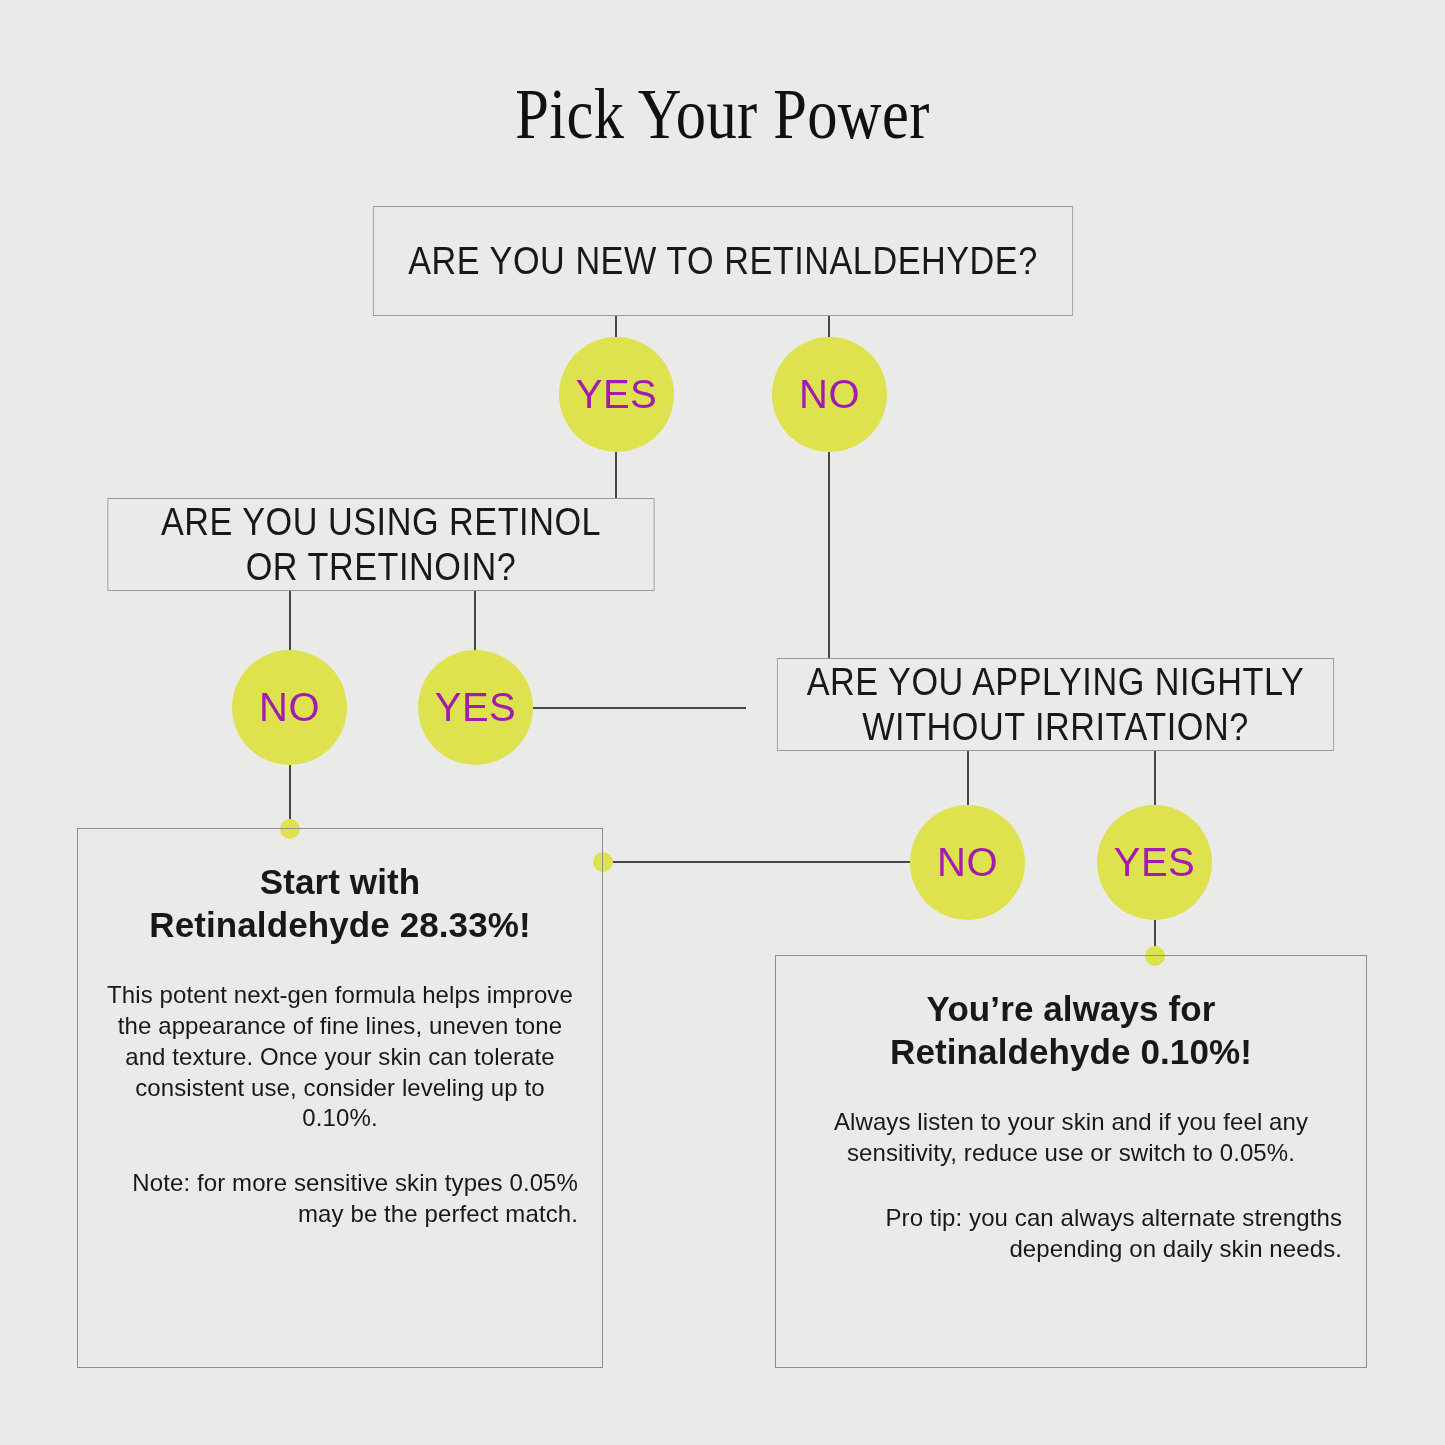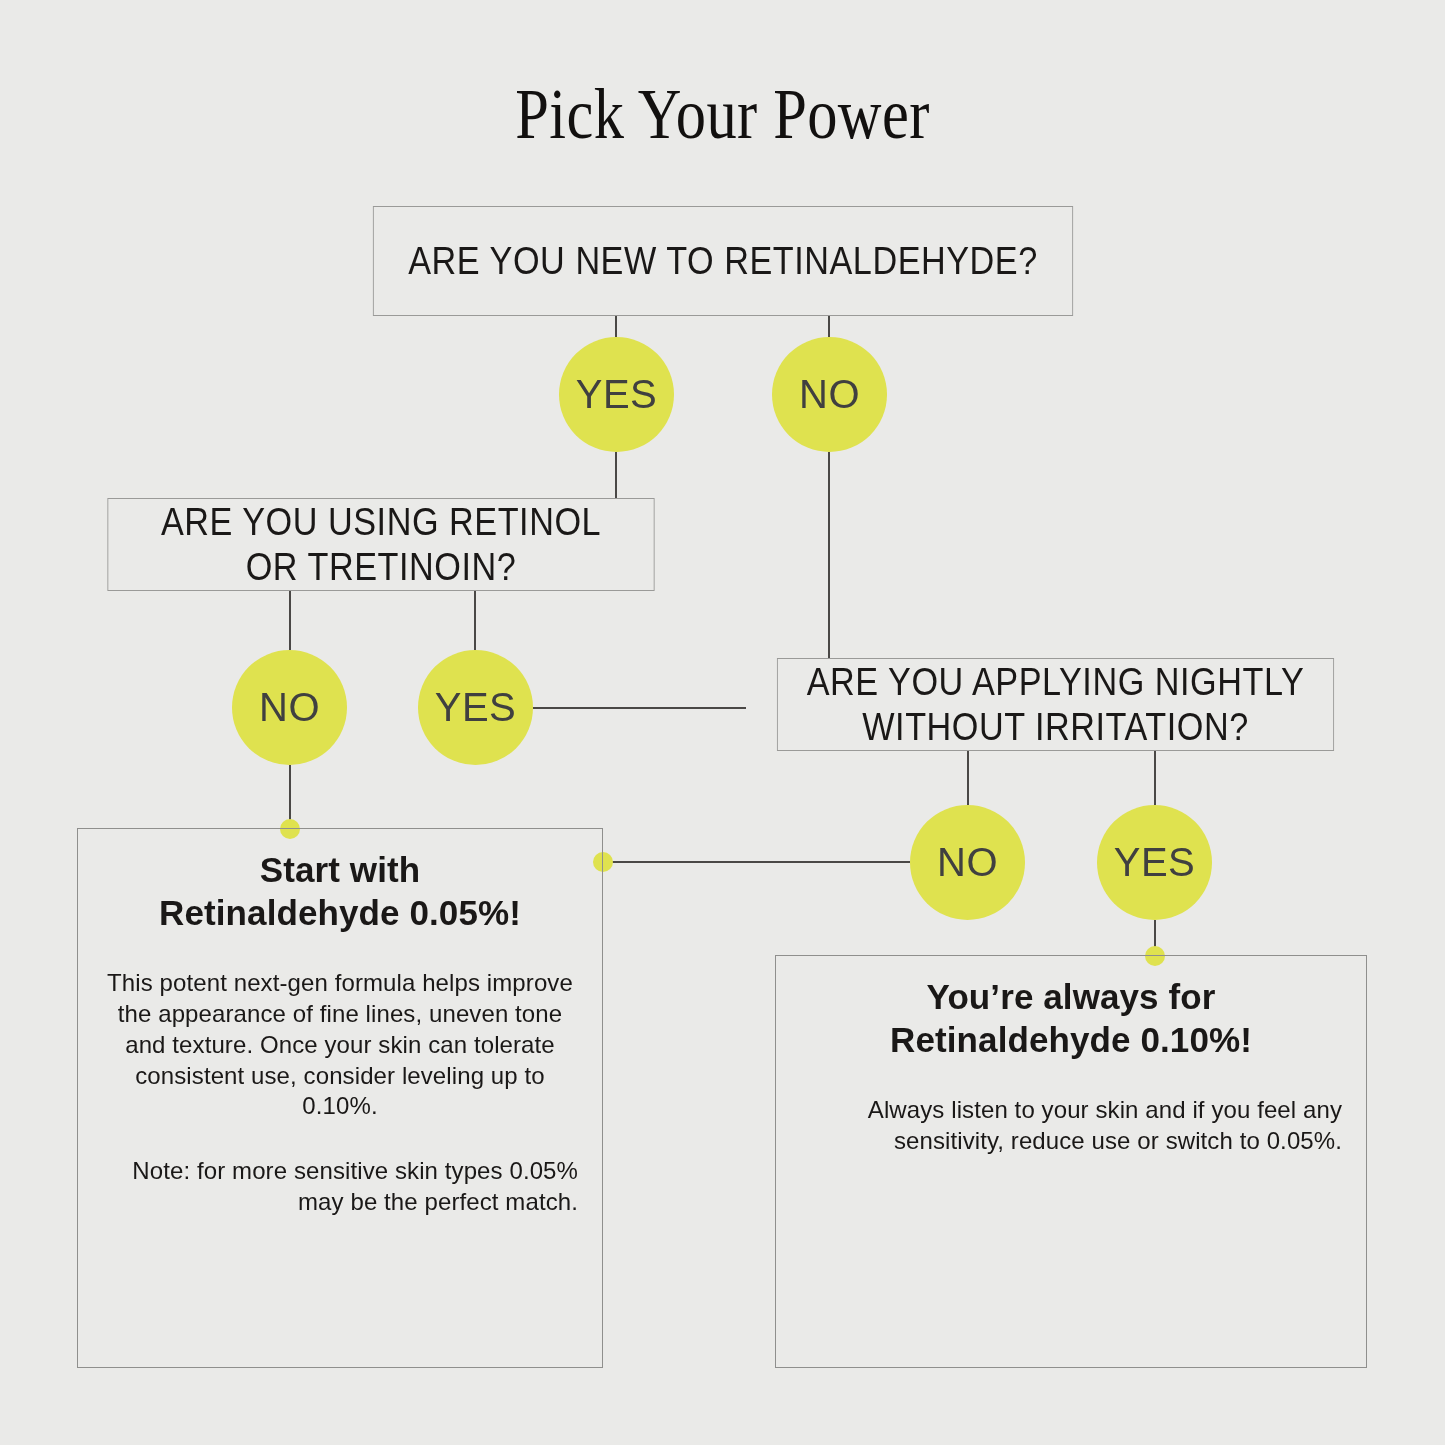--- a/index.html
+++ b/index.html
@@ -69,38 +69,38 @@
   #q-nightly { left: 746px; top: 658px; width: 619px; height: 93px; }
 
   
   .circle {
     position: absolute;
     border-radius: 50%;
     background: #dfe24f;
     display: flex;
     align-items: center;
     justify-content: center;
-    color: #404040;
+    color: #a21caf;
     font-size: 40px;
     letter-spacing: 0.5px;
     box-sizing: border-box;
   }
   #c-yes-top   { left: 559px; top: 337px; width: 115px; height: 115px; }
   #c-no-top    { left: 772px; top: 337px; width: 115px; height: 115px; }
   #c-no-left   { left: 232px; top: 650px; width: 115px; height: 115px; }
   #c-yes-left  { left: 418px; top: 650px; width: 115px; height: 115px; }
   #c-no-right  { left: 910px; top: 805px; width: 115px; height: 115px; }
   #c-yes-right { left: 1097px; top: 805px; width: 115px; height: 115px; }
 
   
   .rbox {
     position: absolute;
     border: 1px solid #8f8f8d;
     box-sizing: border-box;
-    padding: 20px 24px 30px;
+    padding: 32px 24px 30px;
     text-align: center;
     color: #1a1817;
   }
   #r-left  { left: 77px; top: 828px; width: 526px; height: 540px; }
   #r-right { left: 775px; top: 955px; width: 592px; height: 413px; }
 
   .rhead {
     font-size: 35px;
     font-weight: bold;
     line-height: 1.22;
@@ -186,27 +186,28 @@
   <div class="circle" id="c-no-right">
     <span>NO</span>
   </div>
   <div class="circle" id="c-yes-right">
     <span>YES</span>
   </div>
 
   <div class="rbox" id="r-left">
     <div class="rhead">
       <span>Start with</span><br>
-      <span>Retinaldehyde 0.05%!</span>
+      <span>Retinaldehyde 28.33%!</span>
     </div>
     <p class="rpara">This potent next-gen formula helps improve the appearance of fine lines, uneven tone and texture. Once your skin can tolerate consistent use, consider leveling up to 0.10%.</p>
     <p class="rpara">Note: for more sensitive skin types 0.05% may be the perfect match.</p>
   </div>
 
   <div class="rbox" id="r-right">
     <div class="rhead">
       <span>You’re always for</span><br>
       <span>Retinaldehyde 0.10%!</span>
     </div>
     <p class="rpara">Always listen to your skin and if you feel any sensitivity, reduce use or switch to 0.05%.</p>
+    <p class="rpara">Pro tip: you can always alternate strengths depending on daily skin needs.</p>
   </div>
 
 </div>
 
 </body></html>

